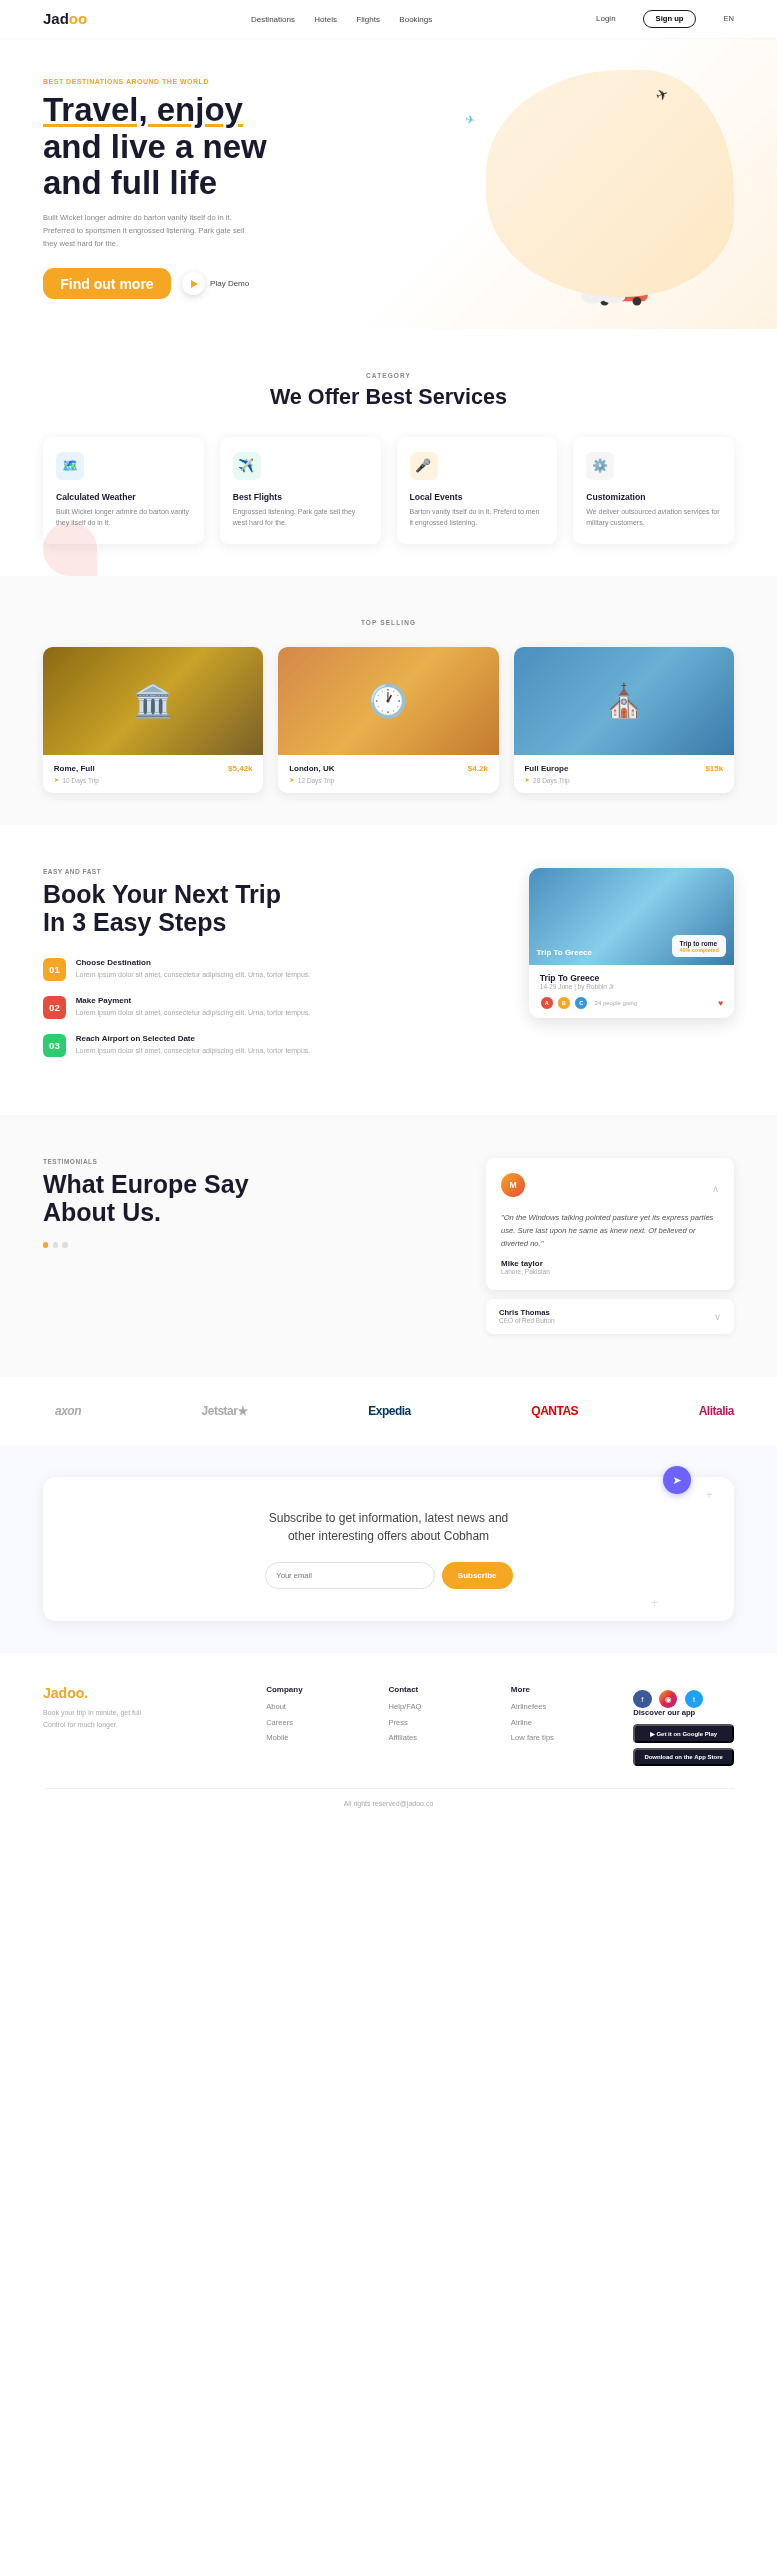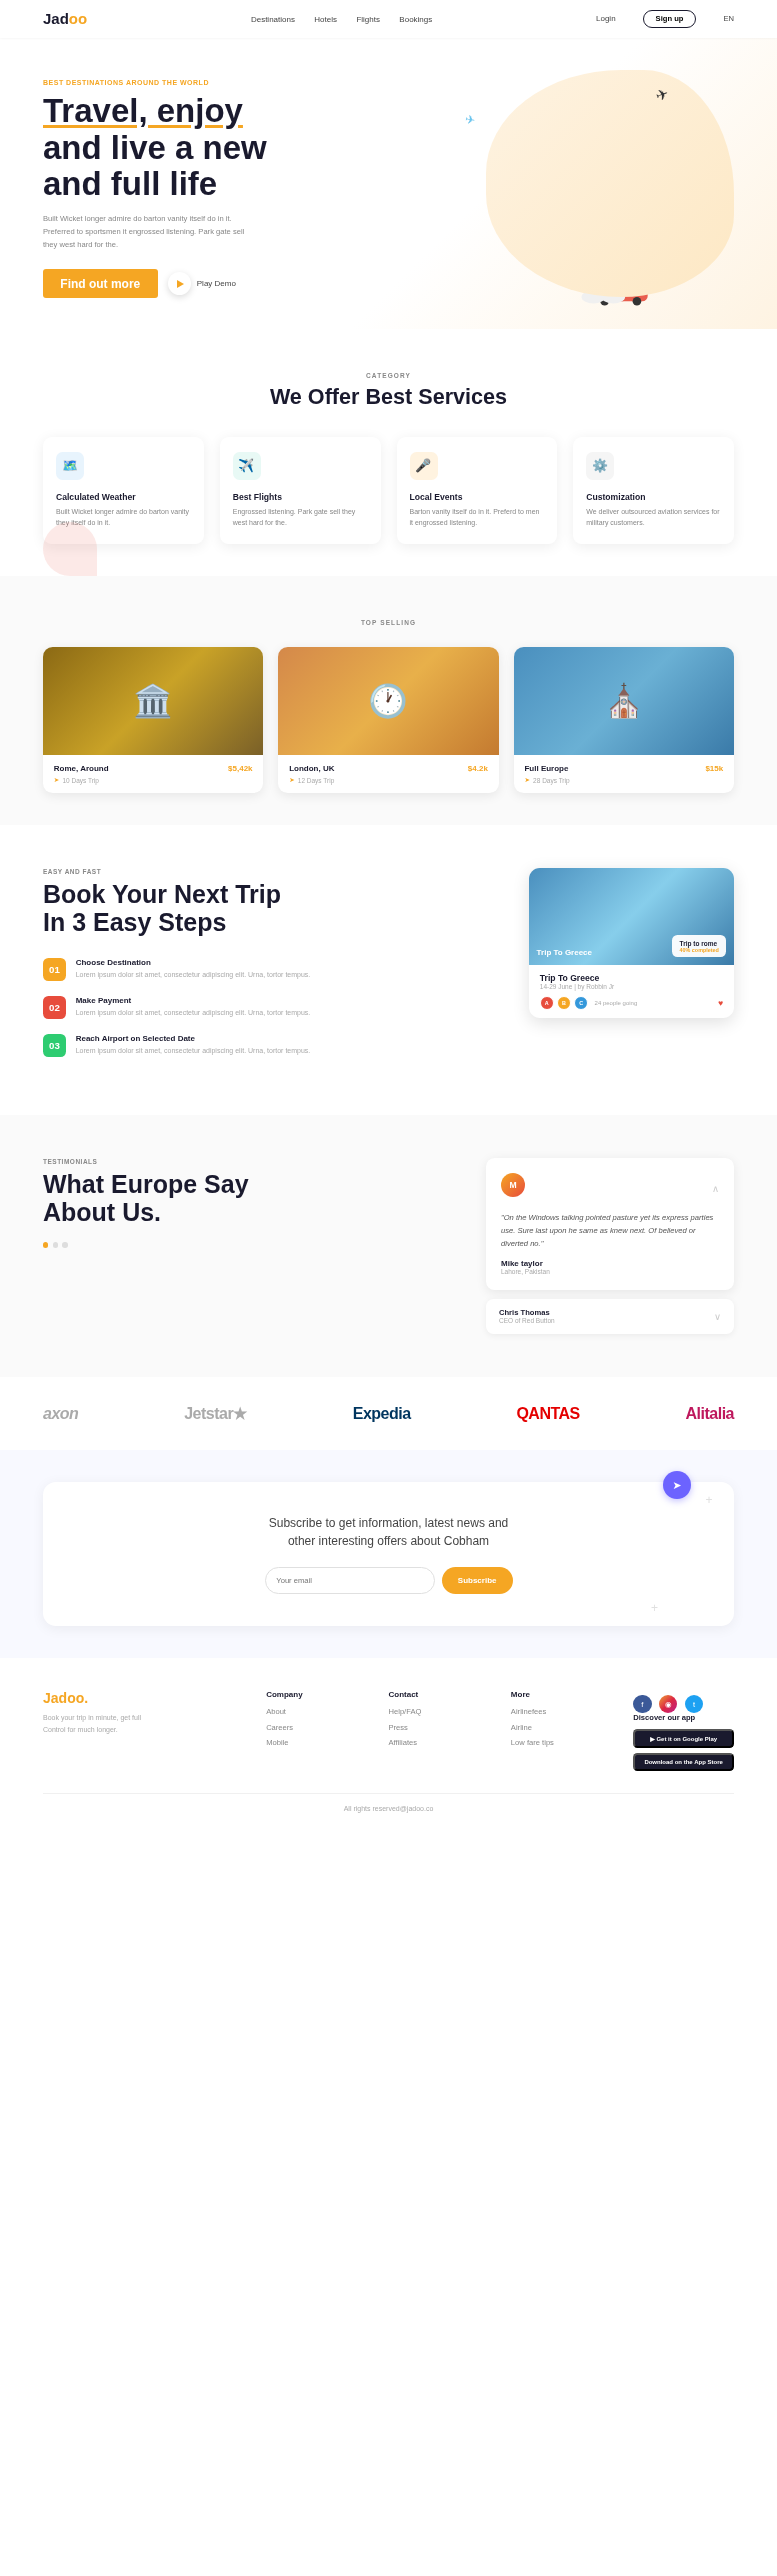--- a/index.html
+++ b/index.html
@@ -24,21 +24,21 @@
       padding: 32px 43px 21.6px 43px;
       background: linear-gradient(135deg, #fff 60%, #fef3e2 100%);
       min-height: 281px; position: relative; overflow: hidden;
     }
     .hero-left { max-width: 281px; }
     .hero-tag { color: #f5a623; font-size: 7px; font-weight: 700; letter-spacing: 0.5px; text-transform: uppercase; margin-bottom: 7.6px; }
     .hero-title { font-size: 33px; font-weight: 900; line-height: 1.1; color: #1a1a2e; margin-bottom: 10.8px; }
     .hero-title .underline { text-decoration: underline; text-decoration-color: #f5a623; text-underline-offset: 3.2px; }
     .hero-desc { font-size: 7.6px; color: #888; line-height: 1.7; margin-bottom: 17.3px; max-width: 205px; }
     .hero-btns { display: flex; align-items: center; gap: 10.8px; }
-    .btn-primary { background: #f5a623; color: #fff; border: none; border-radius: 3px; padding: 7.6px 17.3px; font-size: 12px; font-weight: 700; cursor: pointer; }
+    .btn-primary { background: #f5a623; color: #fff; border: none; border-radius: 11px; padding: 7.6px 17.3px; font-size: 14px; font-weight: 700; cursor: pointer; }
     .btn-play { display: flex; align-items: center; gap: 5.4px; background: none; border: none; cursor: pointer; font-size: 8px; color: #444; font-weight: 500; }
     .play-circle { width: 23px; height: 23px; border-radius: 50%; background: #fff; box-shadow: 0 2.2px 7.6px rgba(0,0,0,0.15); display: flex; align-items: center; justify-content: center; }
     .play-icon { width: 0; height: 0; border-top: 4.3px solid transparent; border-bottom: 4.3px solid transparent; border-left: 7px solid #f5a623; margin-left: 1.6px; }
 
     .hero-image {
       position: relative; width: 291px; height: 237px; display: flex; align-items: flex-end; justify-content: center;
     }
     .hero-bg-circle {
       position: absolute; right: 0; top: 0; width: 248px; height: 227px;
       background: linear-gradient(135deg, #fef3e2 0%, #fde8c4 100%);
@@ -125,21 +125,21 @@
     .test-name { font-size: 8px; font-weight: 700; color: #1a1a2e; }
     .test-location { font-size: 6.5px; color: #aaa; }
     .test-card-small { background: #fff; border-radius: 7.6px; padding: 9.7px 13px; box-shadow: 0 1.1px 6.5px rgba(0,0,0,0.06); display: flex; justify-content: space-between; align-items: center; }
     .test-name-small { font-size: 7.6px; font-weight: 700; color: #1a1a2e; }
     .test-role-small { font-size: 6.5px; color: #aaa; }
     .chevron { font-size: 9.7px; color: #ccc; cursor: pointer; }
 
     
     .partners { padding: 27px 43px; background: #fff; }
     .partners-row { display: flex; align-items: center; justify-content: space-between; }
-    .partner-logo { font-size: 16px; font-weight: 800; color: #aaa; letter-spacing: -0.5px; }
+    .partner-logo { font-size: 12px; font-weight: 800; color: #aaa; letter-spacing: -0.5px; margin-left: 12px; }
     .partner-logo.axon { font-style: italic; }
     .partner-logo.jetstar { }
     .partner-logo.expedia { color: #00355F; }
     .partner-logo.qantas { color: #E40000; }
     .partner-logo.alitalia { color: #be185d; }
 
     
     .subscribe { padding: 32px 43px; background: #f8f9ff; }
     .subscribe-box { background: #fff; border-radius: 13px; padding: 32px; text-align: center; box-shadow: 0 2.2px 13px rgba(0,0,0,0.06); position: relative; }
     .subscribe-title { font-size: 12px; color: #444; max-width: 270px; margin: 0 auto 17.3px; line-height: 1.5; }
@@ -288,21 +288,21 @@
 
 <section class="destinations">
   <div class="destinations-header">
     <div class="section-tag">Top Selling</div>
   </div>
   <div class="dest-cards">
     <div class="dest-card">
       <div class="dest-img-placeholder dest-img-rome">🏛️</div>
       <div class="dest-info">
         <div class="dest-row">
-          <span class="dest-name">Rome, Around</span>
+          <span class="dest-name">Rome, Full</span>
           <span class="dest-price">$5,42k</span>
         </div>
         <div class="dest-meta">
           <span class="dest-arrow">➤</span>
           <span>10 Days Trip</span>
         </div>
       </div>
     </div>
     <div class="dest-card">
       <div class="dest-img-placeholder dest-img-london">🕐</div>

